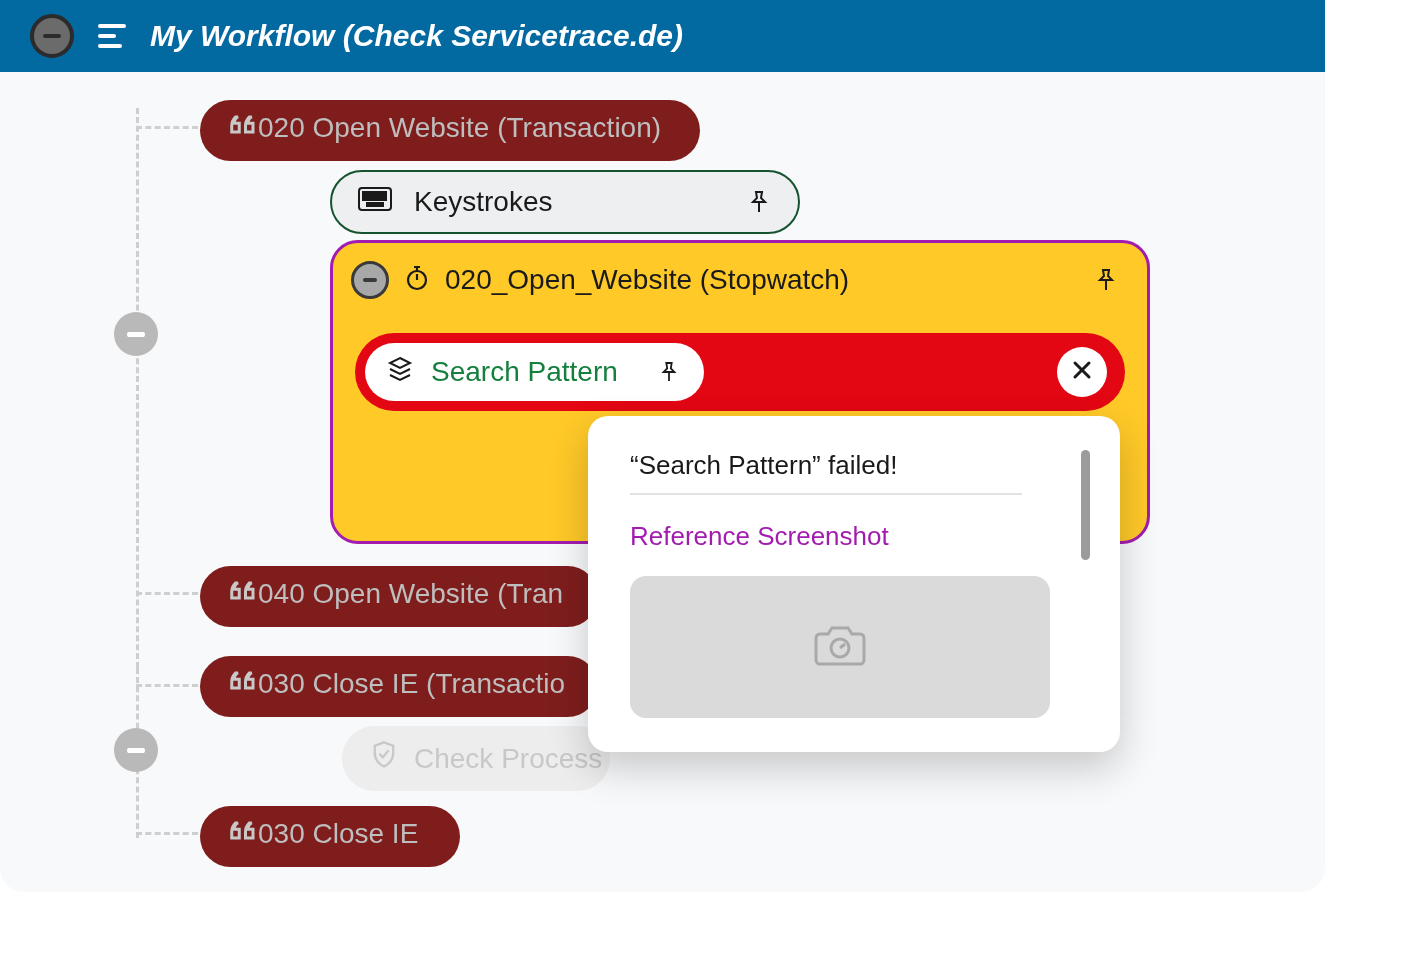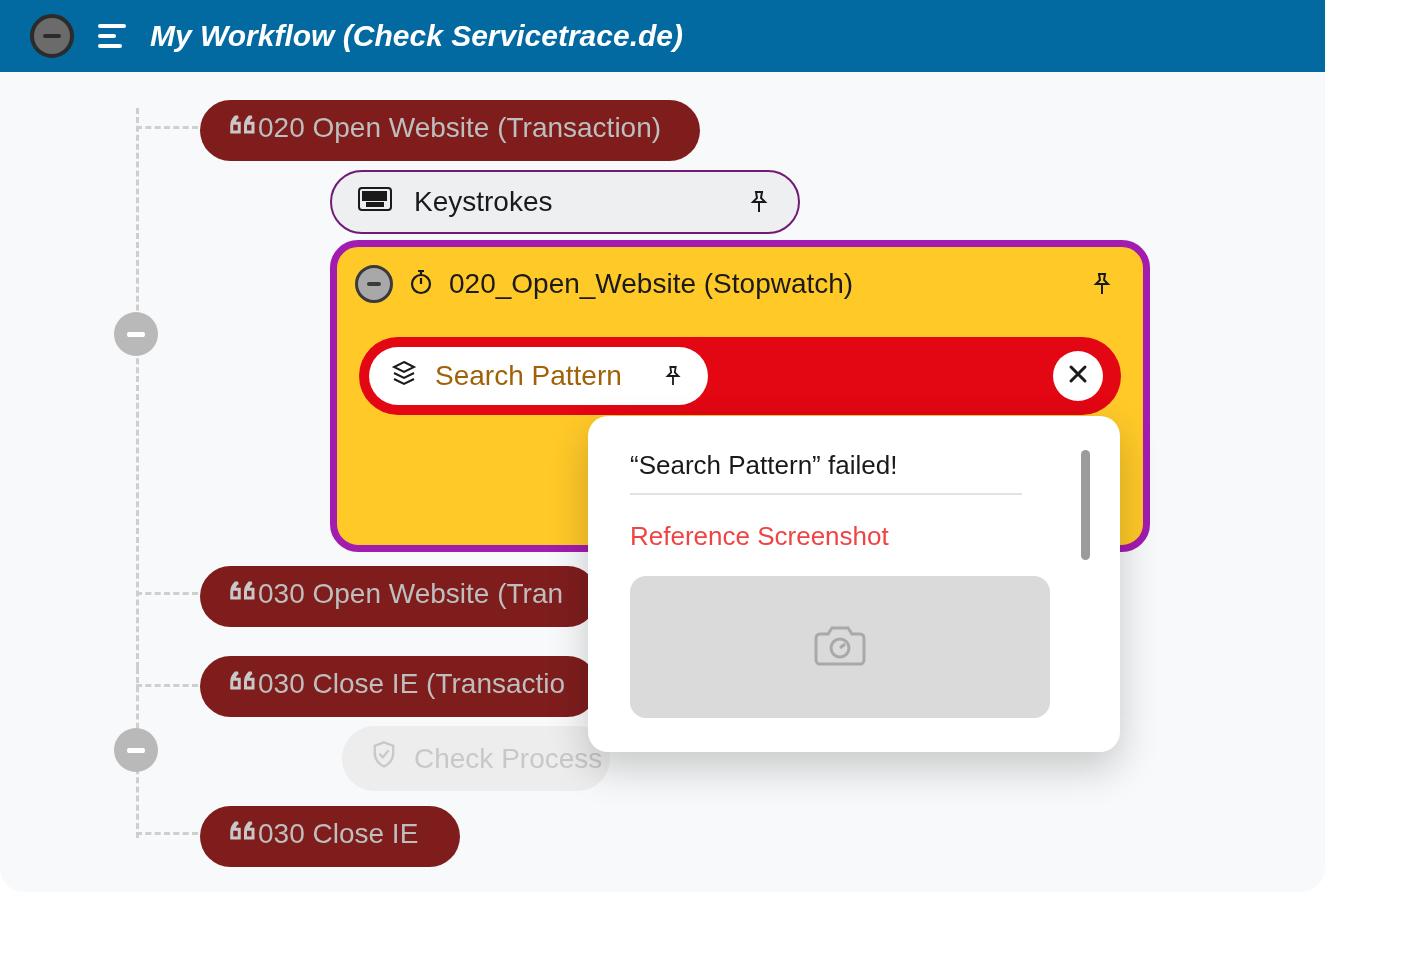--- a/index.html
+++ b/index.html
@@ -82,40 +82,40 @@
     border-radius: 999px;
     padding: 12px 28px;
     font-size: 28px;
     display: flex; gap: 0;
   }
   .pill .qicon svg { width: 30px; height: 30px; }
   
   .chip {
     position: absolute;
     background: #EEEFF1;
-    border: 2px solid #701a75;
+    border: 2px solid #14532d;
     border-radius: 999px;
     padding: 14px 26px;
     display: flex; align-items: center; gap: 22px;
     color: #1a1a1a;
     font-size: 28px;
   }
   .chip .right { margin-left: auto; }
   .pin {
     width: 26px; height: 26px;
     display: flex; align-items: center; justify-content: center;
     cursor: pointer;
   }
   
   .stopwatch {
     position: absolute;
     left: 330px; top: 232px;
     width: 820px;
     background: #FFC928;
-    border: 7px solid #a21caf;
+    border: 3px solid #a21caf;
     border-radius: 28px;
     padding-bottom: 130px;
   }
   .stopwatch-header {
     display: flex; align-items: center; gap: 16px;
     padding: 18px 28px 18px 18px;
   }
   .sw-collapse {
     width: 38px; height: 38px;
     border-radius: 50%;
@@ -137,21 +137,21 @@
     padding: 0 18px 0 10px;
     gap: 14px;
   }
   .errorbar .inner-chip {
     background: #fff;
     border-radius: 999px;
     height: 58px;
     display: flex; align-items: center;
     padding: 0 22px;
     gap: 18px;
-    color: #a16207;
+    color: #15803d;
     font-size: 28px;
   }
   .errorbar .inner-chip .pin { margin-left: 20px; }
   .errorbar .close {
     margin-left: auto;
     width: 50px; height: 50px;
     background: #fff;
     border-radius: 50%;
     display: flex; align-items: center; justify-content: center;
     cursor: pointer;
@@ -176,21 +176,21 @@
     margin-bottom: 12px;
   }
   .popover hr {
     border: none;
     border-top: 2px solid #E3E3E3;
     margin-bottom: 26px;
     width: 392px;
   }
   .popover .subhead {
     font-size: 26px;
-    color: #ef4444;
+    color: #a21caf;
     margin-bottom: 24px;
   }
   .screenshot-box {
     width: 420px;
     height: 142px;
     background: #DADADA;
     border-radius: 16px;
     display: flex; align-items: center; justify-content: center;
   }
   .popover .scrollbar {
@@ -334,21 +334,21 @@
         </div>
       </div>
     </div>
 
     <div class="pill" style="left:200px; top:494px; width:398px; overflow:hidden; white-space:nowrap;">
       <span class="qicon">
         <svg viewBox="0 0 24 24" fill="none" stroke="#C8C8C8" stroke-width="2.4">
             <path d="M6 4c-2 2-3 4-3 7v5h6V9H5c0-2 1-4 3-5zM17 4c-2 2-3 4-3 7v5h6V9h-4c0-2 1-4 3-5z"></path>
           </svg>
       </span>
-      <span>030 Open Website (Tran</span>
+      <span>040 Open Website (Tran</span>
     </div>
 
     <div class="pill" style="left:200px; top:584px; width:398px; overflow:hidden; white-space:nowrap;">
       <span class="qicon">
         <svg viewBox="0 0 24 24" fill="none" stroke="#C8C8C8" stroke-width="2.4">
             <path d="M6 4c-2 2-3 4-3 7v5h6V9H5c0-2 1-4 3-5zM17 4c-2 2-3 4-3 7v5h6V9h-4c0-2 1-4 3-5z"></path>
           </svg>
       </span>
       <span>030 Close IE (Transactio</span>
     </div>

